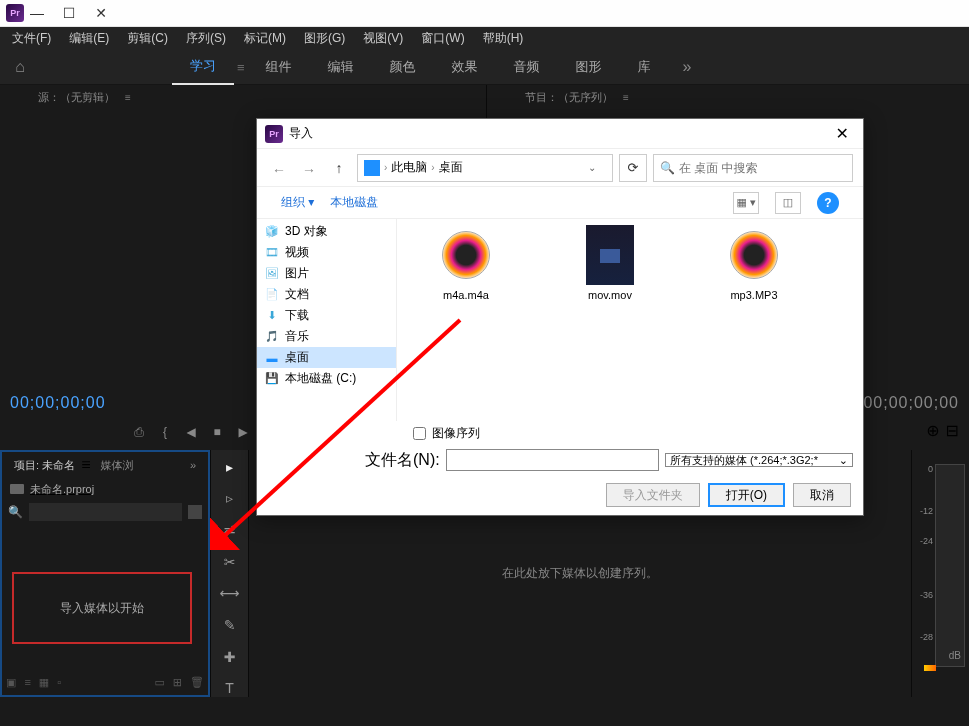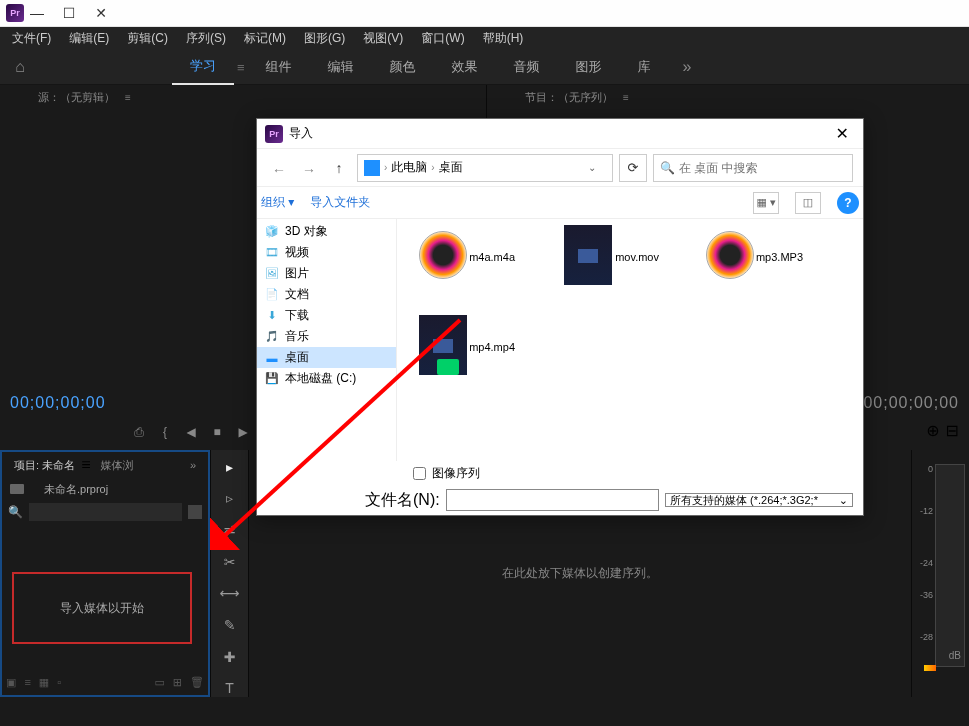--- a/index.html
+++ b/index.html
@@ -39,21 +39,21 @@
 .transport .tbtn { width: 16px; height: 16px; color: #888; font-size: 12px; cursor: pointer; display:flex;align-items:center;justify-content:center;}
 
 .transport2 { position: absolute; bottom: 10px; right: 10px; display: flex; gap: 6px; }
 
 
 .lower-row { height: 247px; background: #1a1a1a; display: flex; }
 .project-panel { width: 210px; background: #1a1a1a; border: 2px solid #164a85; position: relative; }
 .project-tabs { height: 26px; display: flex; align-items: center; padding: 0 6px; }
 .project-tab { font-size: 11px; color: #ccc; padding: 3px 6px; cursor:pointer;}
 .project-tab.sec { color: #888; margin-left: 4px;}
-.project-name-row { height: 22px; display: flex; align-items: center; padding: 0 8px; gap: 20px;}
+.project-name-row { height: 22px; display: flex; align-items: center; padding: 0 8px; gap: 6px; text-decoration: underline;}
 .project-name-row .folder-icon { width: 14px; height: 10px; background: #666; border-radius: 1px;}
 .project-name-row .pname { font-size: 11px; color: #aaa;}
 .search-row { height: 24px; display:flex; align-items:center; padding: 0 6px; gap:6px;}
 .search-row .sicon { color:#666; font-size:12px;}
 .search-row .sbox { flex:1; height:18px; background:#2a2a2a; border:none;}
 .search-row .tficon { width:14px;height:14px; background:#444;}
 .import-hint { position:absolute; top:120px; left:10px; width:180px; height:72px; border:2px solid #c52a2a; display:flex; align-items:center; justify-content:center; font-size:12px; color:#aaa;}
 .project-bottom { position:absolute; bottom:4px; left:4px; right:4px; height:18px; display:flex; align-items:center; gap:8px;}
 .project-bottom span { color:#555; font-size:11px; cursor:pointer;}
 
@@ -85,34 +85,34 @@
 .path-box { flex:1; height:28px; border:1px solid #ccc; display:flex; align-items:center; padding:0 6px; gap:4px; font-size:12px;}
 .path-box .drive-icon { width:16px; height:16px; background:#1e90ff;}
 .path-box .crumb { color:#000; cursor:pointer;}
 .path-box .crumb-sep { color:#888; font-size:10px;}
 .path-drop { width:18px; color:#666; font-size:10px; cursor:pointer;}
 .refresh-btn { width:28px; height:28px; border:1px solid #ccc; color:#333; font-size:13px; display:flex;align-items:center;justify-content:center; cursor:pointer;}
 .search-box { width:200px; height:28px; border:1px solid #ccc; display:flex; align-items:center; padding:0 6px; gap:4px;}
 .search-box .sicon { color:#888; font-size:12px;}
 .search-box input { border:none; outline:none; font-size:12px; color:#666; flex:1;}
 
-.toolbar-row { height:32px; display:flex; align-items:center; padding:0 4px; gap:16px; border-bottom:1px solid #eee;}
+.toolbar-row { height:32px; display:flex; align-items:center; padding:0 24px; gap:16px; border-bottom:1px solid #eee;}
 .toolbar-row .tbtn-text { font-size:12px; color:#1e6fd8; cursor:pointer;}
 .toolbar-row .spacer { flex:1;}
 .toolbar-row .view-btn { width:26px; height:22px; border:1px solid #ccc; display:flex;align-items:center;justify-content:center; cursor:pointer; color:#666; font-size:11px;}
 .toolbar-row .help-btn { width:22px; height:22px; border-radius:50%; background:#1e90ff; color:#fff; font-size:12px; font-weight:bold; display:flex;align-items:center;justify-content:center; cursor:pointer;}
 
 .dialog-body { flex:1; display:flex; overflow:hidden;}
 .nav-tree { width:140px; border-right:1px solid #eee; padding:2px 0; overflow:hidden;}
 .tree-item { height:21px; display:flex; align-items:center; padding:0 8px; gap:6px; font-size:12px; color:#000; cursor:pointer;}
 .tree-item.selected { background:#cce5ff;}
 .tree-item .ticon { width:14px; height:14px; display:flex;align-items:center;justify-content:center; font-size:11px;}
 
 .file-grid { flex:1; display:flex; flex-wrap:wrap; align-content:flex-start; padding:6px 20px; gap:30px 46px;}
-.file-item { width:98px; display:flex; flex-direction:row; align-items:center; cursor:pointer;}
+.file-item { width:98px; display:flex; flex-direction:column; align-items:center; cursor:pointer;}
 .file-thumb { width:80px; height:60px; display:flex; align-items:center; justify-content:center; position:relative;}
 .file-label { font-size:11px; color:#000; margin-top:4px; text-align:center;}
 .thumb-audio { width:48px; height:48px; border-radius:50%; background: radial-gradient(circle,#222 30%, #e91e8c 45%, #ff9800 60%, #fff 75%); border:1px solid #aaa;}
 .thumb-video { width:48px; height:60px; background: linear-gradient(180deg,#1a1a2e,#16213e); position:relative;}
 .thumb-video::after { content:""; position:absolute; top:24px; left:14px; width:20px; height:14px; background:#3a5a9a;}
 .thumb-badge { position:absolute; bottom:0; right:10px; width:22px; height:16px; background:#00d068; border-radius:2px;}
 .file-item.highlighted { outline:3px solid #c52a2a; outline-offset:2px; padding:2px;}
 
 .seq-row { height:24px; display:flex; align-items:center; padding-left:156px; gap:6px; font-size:12px; color:#000;}
 .seq-row input[type=checkbox]{ width:13px; height:13px;}
@@ -245,21 +245,21 @@
   </div>
 
   <div class="timeline-panel">
     <span>在此处放下媒体以创建序列。</span>
   </div>
 
   <div class="audio-meter">
     <div class="meter-scale"></div>
     <span class="meter-tick" style="top:14px">0</span>
     <span class="meter-tick" style="top:56px">-12</span>
-    <span class="meter-tick" style="top:108px">-24</span>
+    <span class="meter-tick" style="top:86px">-24</span>
     <span class="meter-tick" style="top:140px">-36</span>
     <span class="meter-tick" style="top:182px">-28</span>
     <div class="meter-fill"></div>
     <span class="meter-db">dB</span>
   </div>
 </div>
 
 <div class="footer-bar"></div>
 
 <div class="dialog">
@@ -283,21 +283,21 @@
     </div>
     <div class="refresh-btn">⟳</div>
     <div class="search-box">
       <span class="sicon">🔍</span>
       <input placeholder="在 桌面 中搜索" style="">
     </div>
   </div>
 
   <div class="toolbar-row">
     <span class="tbtn-text">组织 ▾</span>
-    <span class="tbtn-text">导入文件夹</span>
+    <span class="tbtn-text">本地磁盘</span>
     <div class="spacer"></div>
     <div class="view-btn">▦ ▾</div>
     <div class="view-btn">◫</div>
     <div class="help-btn">?</div>
   </div>
 
   <div class="dialog-body">
     <div class="nav-tree" id="nav-tree">
         <div class="tree-item">
           <span class="ticon" style="color: rgb(58, 167, 216);">🧊</span>
@@ -344,44 +344,42 @@
             <div class="thumb-video"></div>
           </div>
           <div class="file-label">mov.mov</div>
         </div>
         <div class="file-item">
           <div class="file-thumb">
             <div class="thumb-audio"></div>
           </div>
           <div class="file-label">mp3.MP3</div>
         </div>
-        <div class="file-item">
-          <div class="file-thumb">
-            <div class="thumb-video"></div>
-            <div class="thumb-badge"></div>
-          </div>
-          <div class="file-label">mp4.mp4</div>
-        </div>
       </div>
   </div>
 
   <div class="seq-row">
     <input type="checkbox" style="">
     <span>图像序列</span>
   </div>
 
   <div class="filename-row">
     <span class="flabel">文件名(N):</span>
     <input class="fname-input" value="" style="">
     <div class="filter-select">
       <span>所有支持的媒体 (*.264;*.3G2;*</span>
       <span>⌄</span>
     </div>
   </div>
 
+  <div class="button-row">
+    <div class="dlg-btn disabled">导入文件夹</div>
+    <div class="dlg-btn primary">打开(O)</div>
+    <div class="dlg-btn">取消</div>
+  </div>
 </div>
 
 <svg class="arrow-svg" viewBox="0 0 260 240">
   <defs>
       <marker id="arrh" markerWidth="12" markerHeight="12" refX="2" refY="6" orient="auto">
         <path d="M0,0 L12,6 L0,12 Z" fill="#ff0000"></path>
       </marker>
     </defs>
   <line x1="250" y1="10" x2="10" y2="230" stroke="#ff0000" stroke-width="4" marker-end="url(#arrh)"></line>
 </svg>

